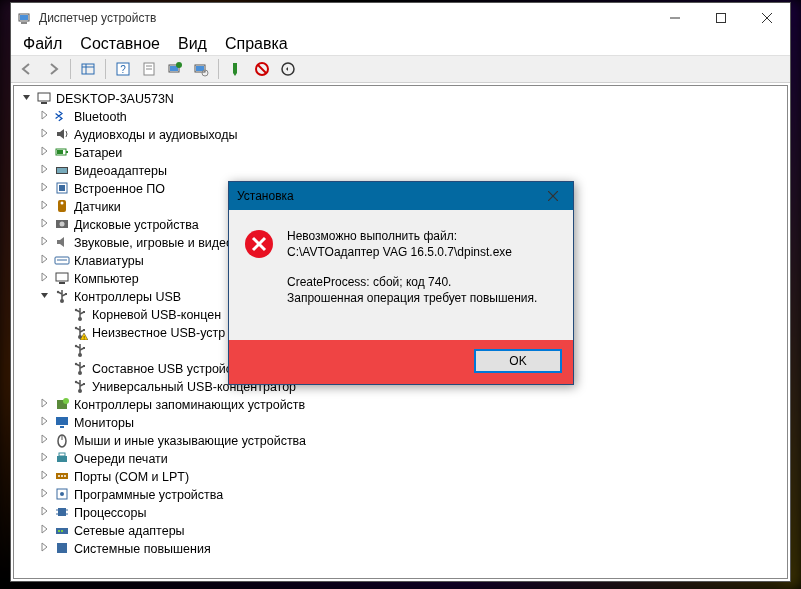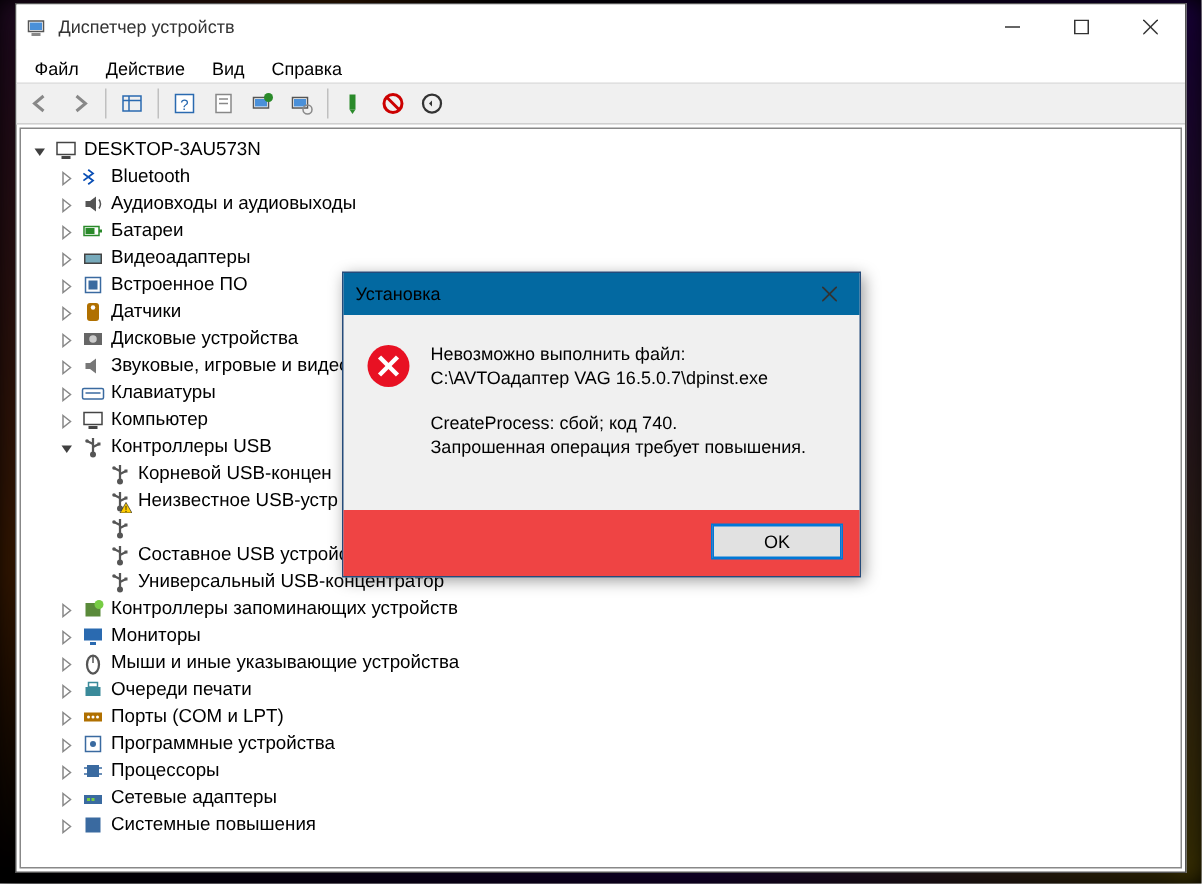--- a/index.html
+++ b/index.html
@@ -3,28 +3,28 @@
 <meta charset="utf-8">
 <style>
   * { box-sizing: border-box; margin: 0; padding: 0; font-family: "Segoe UI", Tahoma, sans-serif; }
   body { background: #000; width: 801px; height: 589px; overflow: hidden; position: relative; }
   .backdrop { position:absolute; inset:0; background: linear-gradient(120deg,#5b1a6b 0%,#b34f00 20%,#000 30%,#4b00b3 70%,#c6a800 100%); filter: blur(8px) brightness(0.4); }
   .window { position:absolute; left:10px; top:2px; width:781px; height:580px; background:#fff; border:1px solid #555; box-shadow:0 4px 20px rgba(0,0,0,.6); display:flex; flex-direction:column; }
   .titlebar { height:30px; background:#fff; display:flex; align-items:center; padding-left:6px; font-size:12px; color:#333; }
   .titlebar .ticon { width:16px; height:16px; margin-right:6px; display:inline-flex; align-items:center; justify-content:center; }
   .title-spacer { flex:1; }
   .winbtn { width:46px; height:30px; display:flex; align-items:center; justify-content:center; color:#333; }
-  .menubar { height:22px; background:#fff; display:flex; align-items:flex-end; padding:0 4px; font-size:12px; gap:2px; border-bottom:0; }
+  .menubar { height:22px; background:#fff; display:flex; align-items:flex-end; padding:0 4px; font-size:16px; gap:2px; border-bottom:0; }
   .menuitm { padding:2px 8px; cursor:default; }
   .toolbar { height:28px; background:#f0f0f0; border-top:1px solid #e0e0e0; border-bottom:1px solid #d0d0d0; display:flex; align-items:center; padding:0 4px; gap:2px; }
   .tbtn { width:24px; height:24px; display:flex; align-items:center; justify-content:center; border:1px solid transparent; }
   .tsep { width:1px; height:20px; background:#c0c0c0; margin:0 3px; }
   .content { flex:1; background:#fff; border:1px solid #888; margin:2px; overflow:hidden; position:relative; }
   .tree { padding:4px 6px; font-size:12.5px; color:#000; line-height:18px; }
-  .node { display:flex; align-items:flex-end; height:18px; white-space:nowrap; }
+  .node { display:flex; align-items:flex-start; height:18px; white-space:nowrap; }
   .node .exp { width:14px; height:14px; display:inline-flex; align-items:center; justify-content:center; color:#666; font-size:10px; margin-right:2px; cursor:pointer; }
   .node .nicon { width:16px; height:16px; margin-right:4px; display:inline-flex; align-items:center; justify-content:center; }
   .node .nlabel { cursor:default; }
   .ind1 { padding-left:0; }
   .ind2 { padding-left:18px; }
   .ind3 { padding-left:36px; }
   
   .dialog { position:absolute; left:228px; top:181px; width:346px; background:#f0f0f0; border:1px solid #254b7a; box-shadow:2px 2px 10px rgba(0,0,0,.4); z-index:10; }
   .dlg-title { height:28px; background:#0369a1; display:flex; align-items:center; padding-left:8px; font-size:12px; }
   .dlg-title .sp { flex:1; }
@@ -66,21 +66,21 @@
     <div class="winbtn close">
         <svg width="10" height="10">
           <line x1="0" y1="0" x2="10" y2="10" stroke="currentColor"></line>
           <line x1="10" y1="0" x2="0" y2="10" stroke="currentColor"></line>
         </svg>
       </div>
   </div>
 
   <div class="menubar">
     <div class="menuitm">Файл</div>
-    <div class="menuitm">Действие</div>
+    <div class="menuitm">Составное</div>
     <div class="menuitm">Вид</div>
     <div class="menuitm">Справка</div>
   </div>
 
   <div class="toolbar">
     <div class="tbtn">
         <svg width="16" height="16">
           <path d="M10 3 L4 8 L10 13" fill="none" stroke="#888" stroke-width="2"></path>
         </svg>
       </div>

